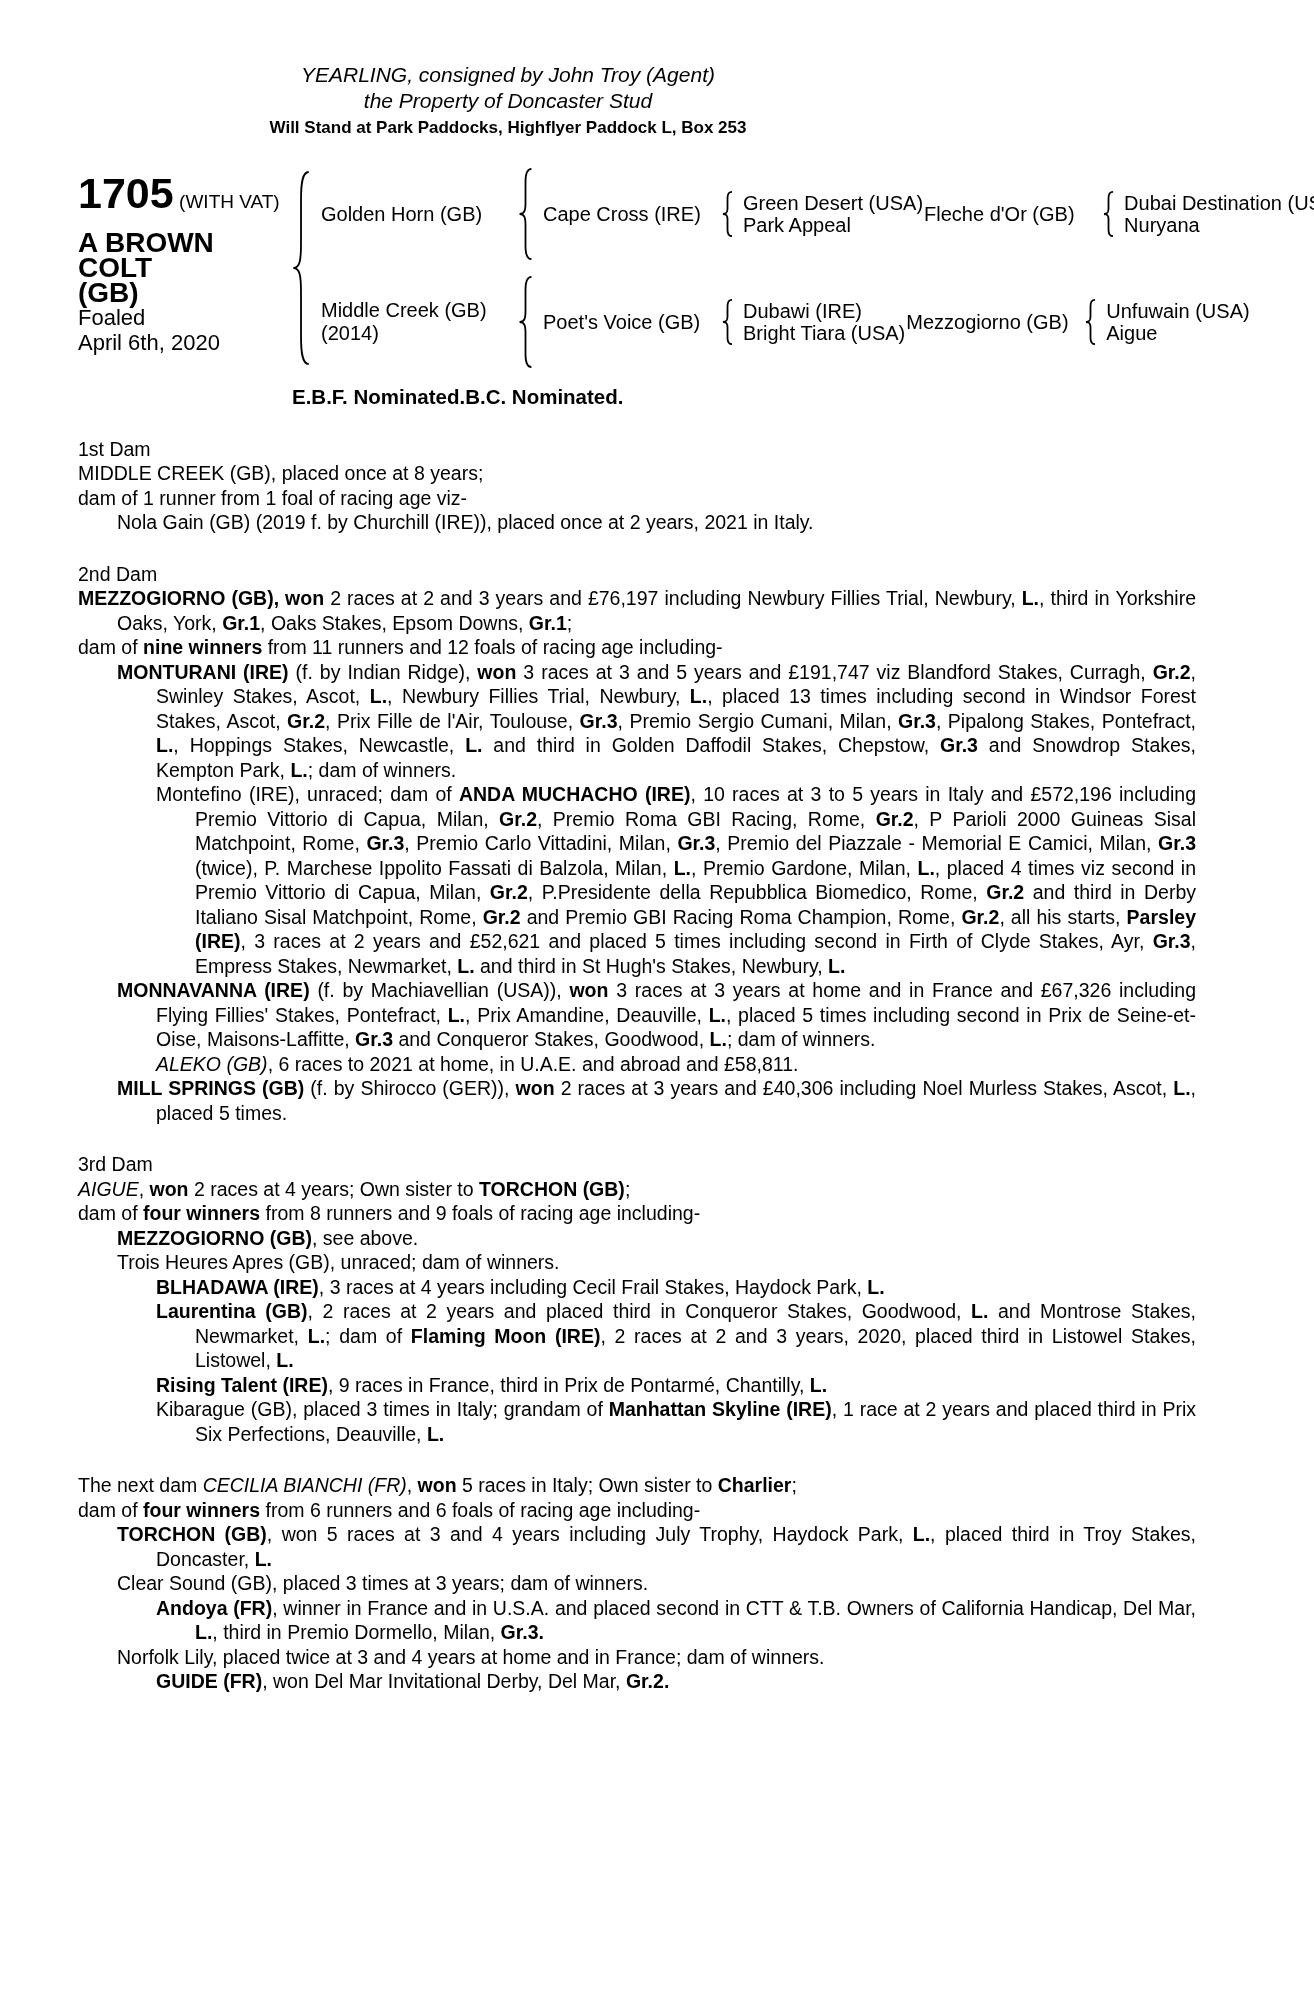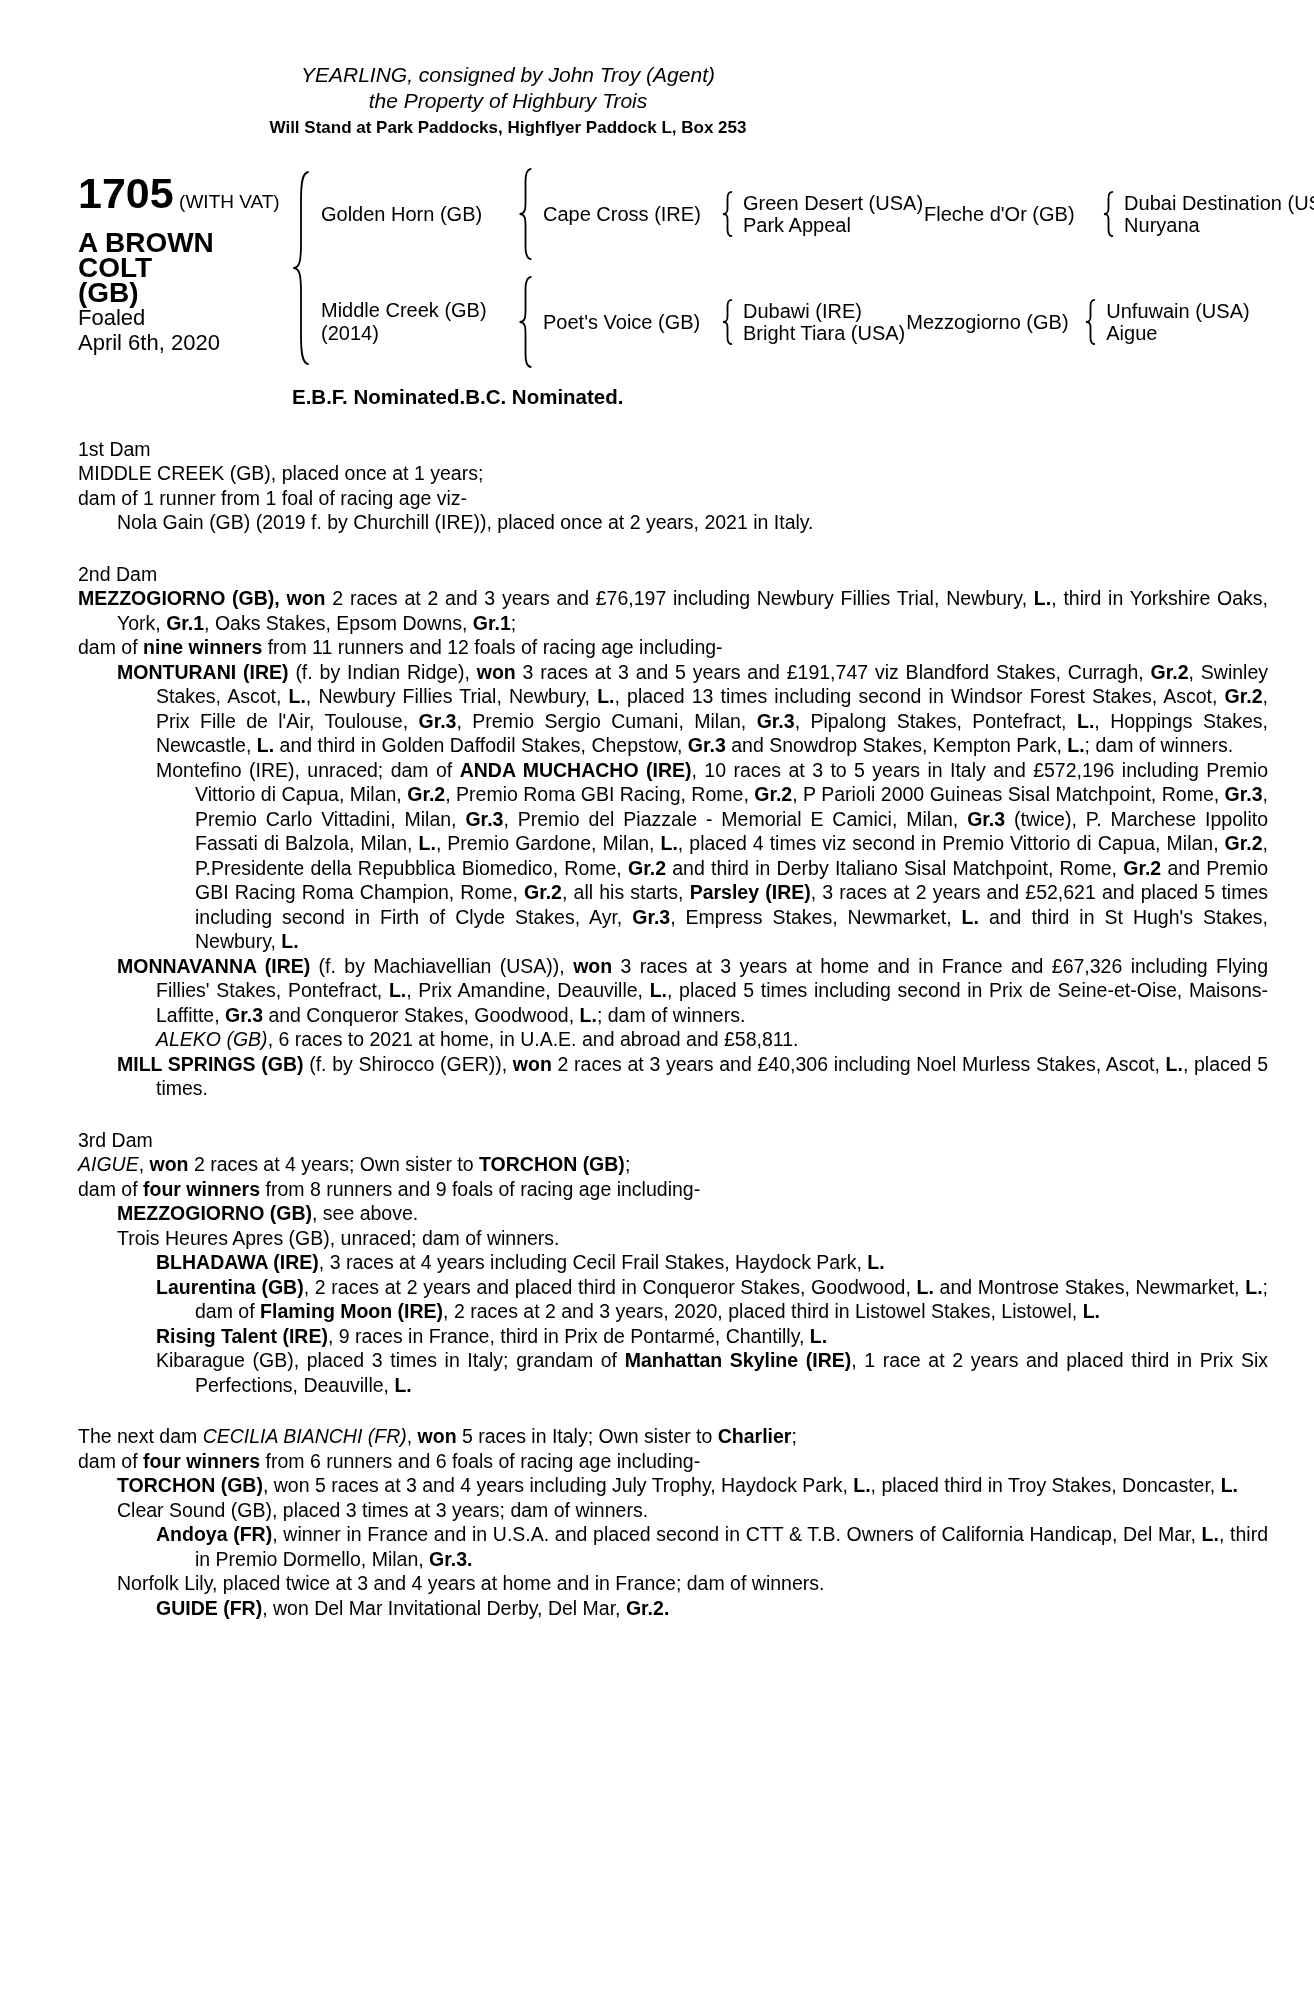--- a/index.html
+++ b/index.html
@@ -1,20 +1,20 @@
 <!DOCTYPE html>
 <html><head>
 <meta charset="utf-8">
 <style>
   *{margin:0;padding:0;box-sizing:border-box}
   html,body{background:#fff}
   body{width:1314px;min-height:2000px;color:#000;
        font-family:"Liberation Sans","DejaVu Sans",sans-serif;
        font-size:19.5px;line-height:24.5px}
-  .page{padding:62px 46px 60px 78px}
+  .page{padding:62px 118px 60px 78px}
   .b{font-weight:700}
   .i{font-style:italic}
 
   
   .page-header{width:860px}
   .hdr-italic{font-style:italic;font-size:21px;line-height:26px;text-align:center}
   .hdr-stand{font-weight:700;font-size:17px;line-height:27px;text-align:center}
 
   
   .pedigree-block{display:flex;align-items:center;margin-top:26px}
@@ -52,21 +52,21 @@
   .ind1{padding-left:78px;text-indent:-39px}
   .ind2{padding-left:117px;text-indent:-39px}
 </style>
 </head>
 <body>
 
 <div class="page">
 
   <header class="page-header">
     <div class="hdr-italic">YEARLING, consigned by John Troy (Agent)</div>
-    <div class="hdr-italic">the Property of Highbury Trois</div>
+    <div class="hdr-italic">the Property of Doncaster Stud</div>
     <div class="hdr-stand">Will Stand at Park Paddocks, Highflyer Paddock L, Box 253</div>
   </header>
 
   <section class="pedigree-block">
     <div class="lot-col">
       <div class="lot-line">
         <span class="lot-number">1705</span>
         <span class="lot-vat">(WITH VAT)</span>
       </div>
       <div class="colt-desc colt-first">A BROWN COLT</div>
@@ -147,21 +147,21 @@
   </section>
 
   <div class="nominations">
     <span>E.B.F. Nominated.</span>
     <span>B.C. Nominated.</span>
   </div>
 
   <section class="dam-section">
     <div class="section-heading">1st Dam</div>
     <div class="section-paragraphs">
-        <div class="para ind0"><span>MIDDLE CREEK (GB), placed once at 1 years;</span></div>
+        <div class="para ind0"><span>MIDDLE CREEK (GB), placed once at 8 years;</span></div>
         <div class="para ind0"><span>dam of 1 runner from 1 foal of racing age viz-</span></div>
         <div class="para ind1"><span>Nola Gain (GB) (2019 f. by Churchill (IRE)), placed once at 2 years, 2021 in Italy.</span></div>
       </div>
   </section>
 
   <section class="dam-section">
     <div class="section-heading">2nd Dam</div>
     <div class="section-paragraphs">
         <div class="para ind0"><span class="b">MEZZOGIORNO (GB), won</span><span> 2 races at 2 and 3 years and £76,197 including Newbury Fillies Trial, Newbury, </span><span class="b">L.</span><span>, third in Yorkshire Oaks, York, </span><span class="b">Gr.1</span><span>, Oaks Stakes, Epsom Downs, </span><span class="b">Gr.1</span><span>;</span></div>
         <div class="para ind0"><span>dam of </span><span class="b">nine winners</span><span> from 11 runners and 12 foals of racing age including-</span></div>

